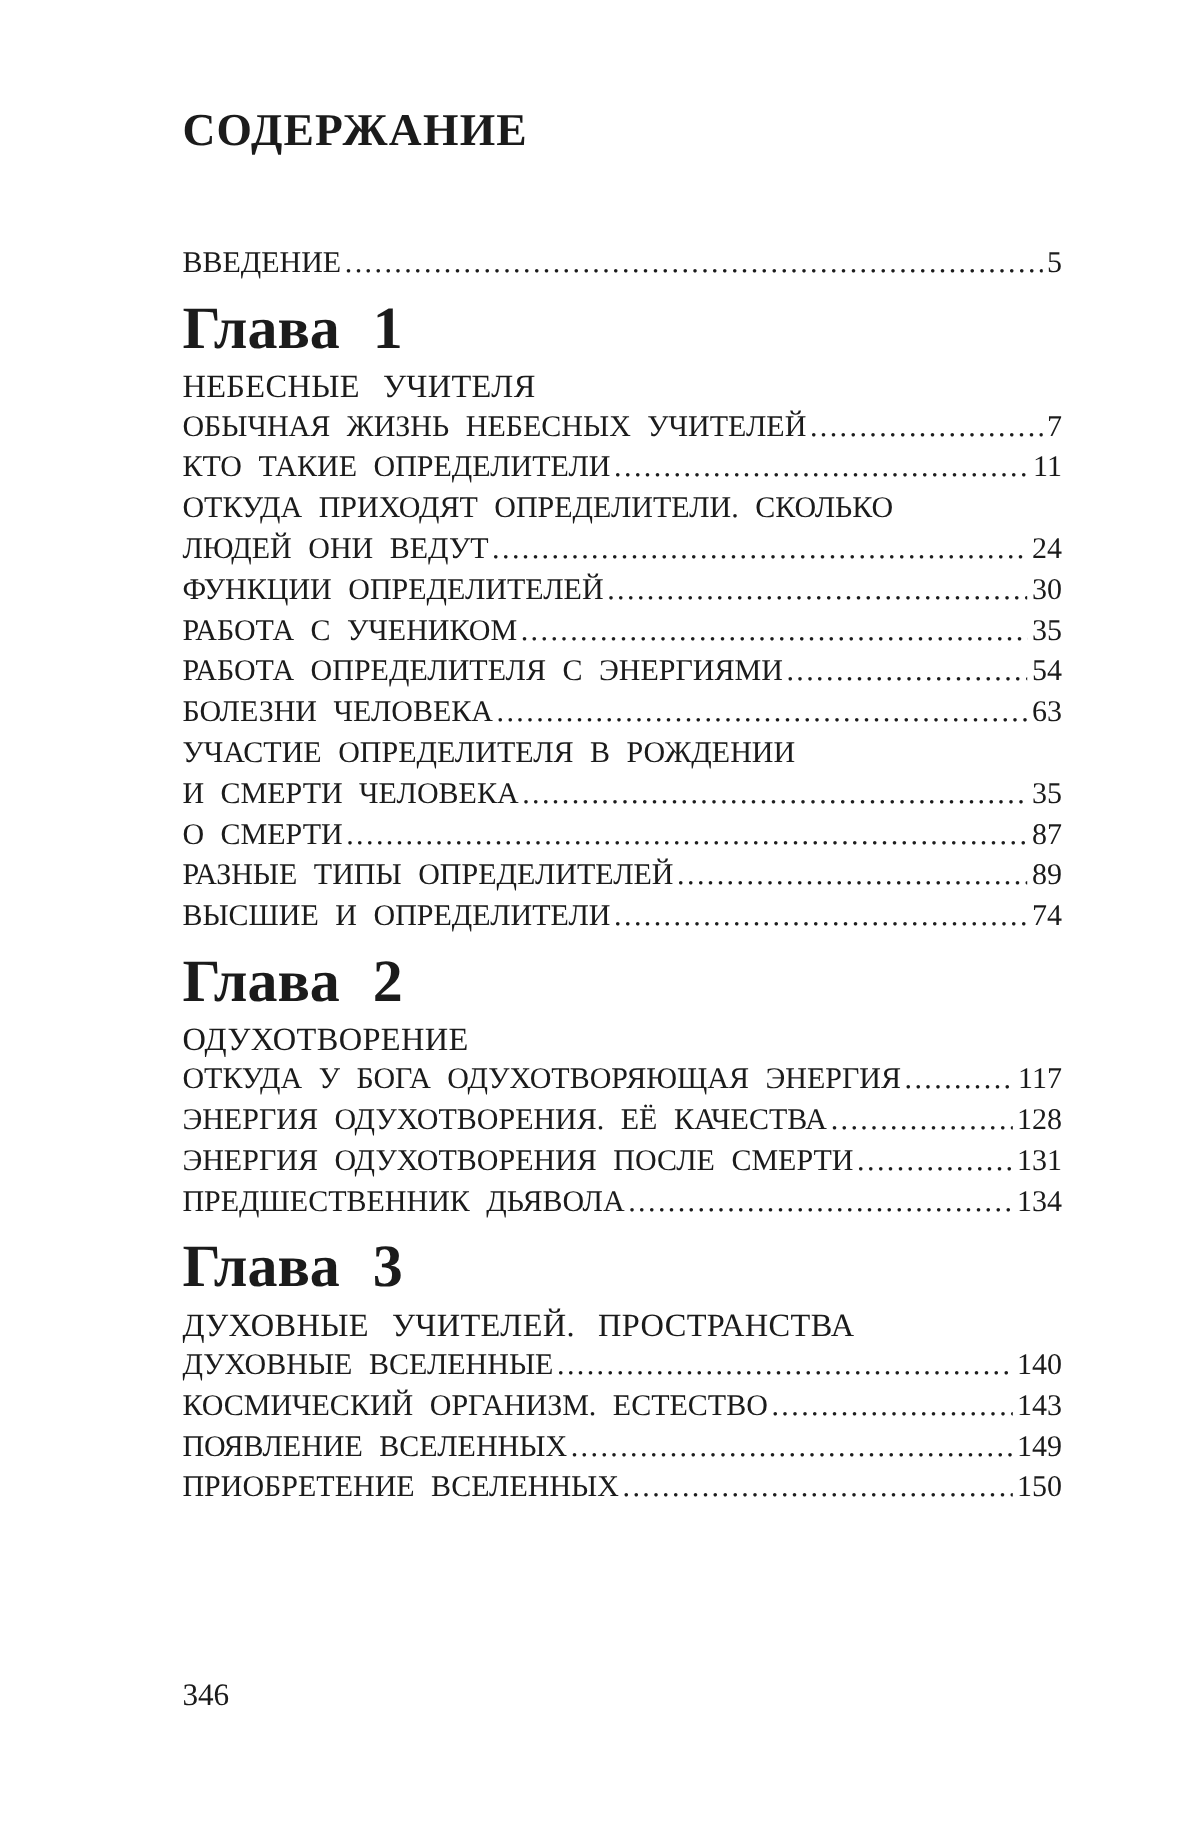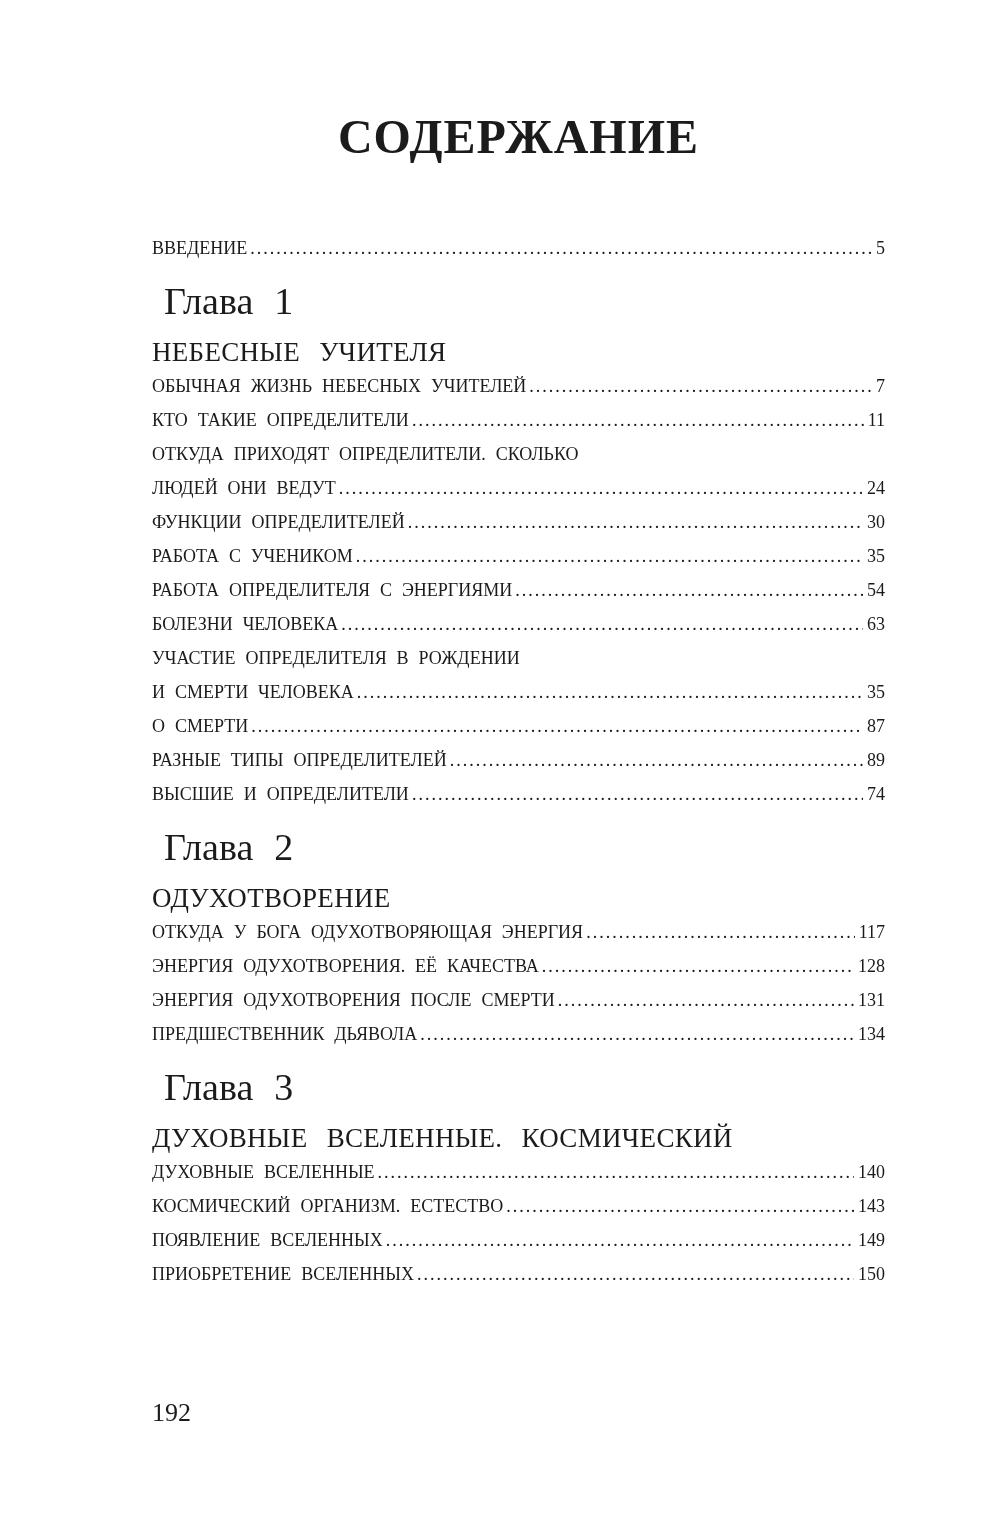--- a/index.html
+++ b/index.html
@@ -17,34 +17,33 @@
     overflow: hidden;
   }
   .content {
     position: absolute;
     left: 152px;
     top: 0;
     width: 733px;
   }
   .toc-title {
     margin: 0;
-    padding-top: 116px;
-    font-size: 48px;
+    padding-top: 88px;
+    font-size: 38px;
     line-height: 42px;
     font-weight: bold;
-    text-align: center;
     letter-spacing: 1px;
   }
   .intro-block {
     margin-top: 73px;
   }
   .toc-row {
     display: flex;
     align-items: flex-start;
-    font-size: 18px;
+    font-size: 25px;
     line-height: 34px;
     word-spacing: 0.30em;
     white-space: nowrap;
   }
   .toc-label { flex: 0 0 auto; }
   .leader {
     flex: 1 1 auto;
     min-width: 0;
     overflow: hidden;
     white-space: nowrap;
@@ -54,25 +53,25 @@
   .leader::after {
     content: "....................................................................................................";
     letter-spacing: 2px;
   }
   .pagenum {
     flex: 0 0 auto;
     margin-left: 4px;
     text-align: right;
   }
   .chapter-heading {
-    margin: 12px;
+    margin: 0;
     margin-top: 12px;
-    font-size: 38px;
+    font-size: 50px;
     line-height: 44px;
-    font-weight: normal;
+    font-weight: bold;
     word-spacing: 0.3em;
   }
   .chapter-block .chapter-heading { margin-top: 14px; }
   .section-title {
     margin-top: 10px;
     font-size: 27px;
     line-height: 34px;
     font-weight: normal;
     word-spacing: 0.45em;
     letter-spacing: 0.3px;
@@ -190,21 +189,21 @@
       </div>
       <div class="toc-row">
         <span class="toc-label">ПРЕДШЕСТВЕННИК ДЬЯВОЛА</span>
         <span class="leader"></span>
         <span class="pagenum">134</span>
       </div>
     </div>
 
     <div class="chapter-block">
       <h2 class="chapter-heading">Глава 3</h2>
-      <div class="section-title">ДУХОВНЫЕ ВСЕЛЕННЫЕ. КОСМИЧЕСКИЙ</div>
+      <div class="section-title">ДУХОВНЫЕ УЧИТЕЛЕЙ. ПРОСТРАНСТВА</div>
 
       <div class="toc-row">
         <span class="toc-label">ДУХОВНЫЕ ВСЕЛЕННЫЕ</span>
         <span class="leader"></span>
         <span class="pagenum">140</span>
       </div>
       <div class="toc-row">
         <span class="toc-label">КОСМИЧЕСКИЙ ОРГАНИЗМ. ЕСТЕСТВО</span>
         <span class="leader"></span>
         <span class="pagenum">143</span>
@@ -216,14 +215,14 @@
       </div>
       <div class="toc-row">
         <span class="toc-label">ПРИОБРЕТЕНИЕ ВСЕЛЕННЫХ</span>
         <span class="leader"></span>
         <span class="pagenum">150</span>
       </div>
     </div>
 
   </div>
 
-  <div class="folio">192</div>
+  <div class="folio">346</div>
 </div>
 
 </body></html>

